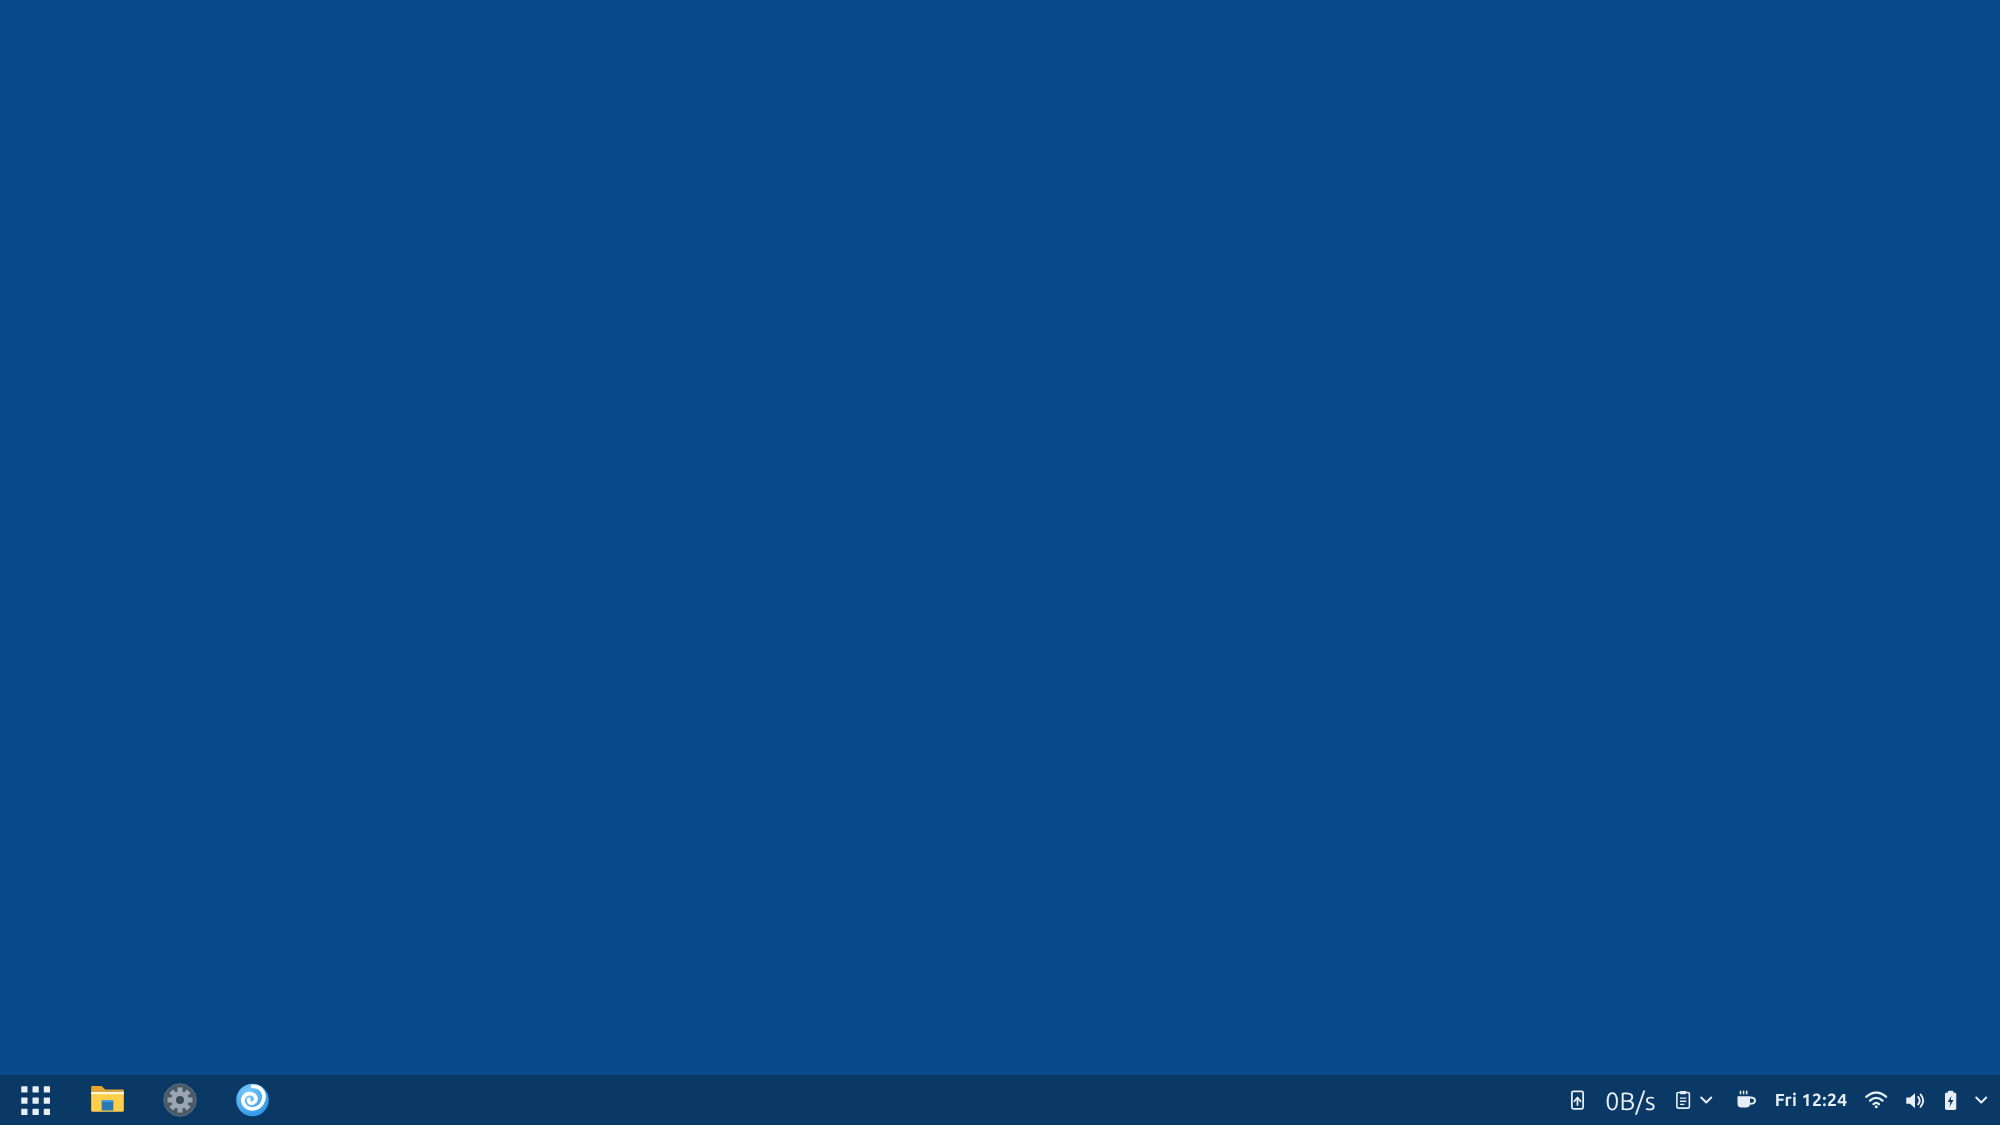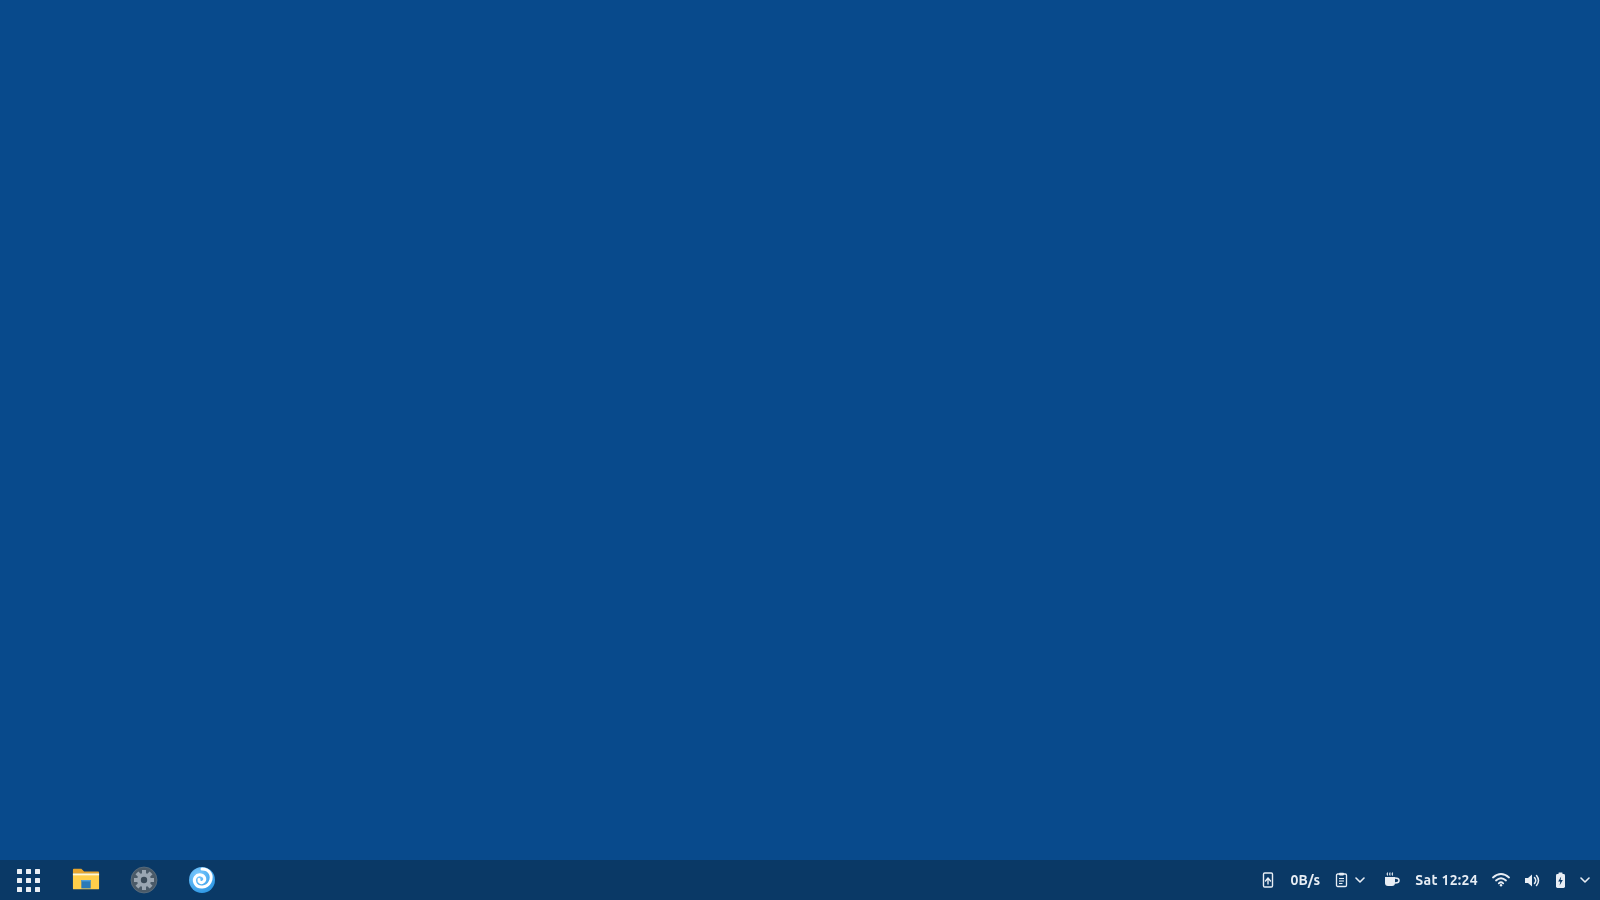--- a/index.html
+++ b/index.html
@@ -81,22 +81,22 @@
       justify-content: center;
       height: 100%;
       cursor: pointer;
     }
     
     .tray-item svg {
       display: block;
     }
     
     .net-speed {
-      font-weight: 700;
-      font-size: 14px;
+      font-weight: 400;
+      font-size: 20px;
       letter-spacing: 0.2px;
     }
     
     .clock {
       font-weight: 600;
       font-size: 14px;
       letter-spacing: 0.3px;
     }
     
     .clip-group {
@@ -207,21 +207,21 @@
     <div class="tray-item" style="margin-left:4px;">
       <svg width="18" height="16" viewBox="0 0 18 16">
         <path d="M2 5 L12 5 L12 11 Q12 14 9 14 L5 14 Q2 14 2 11 Z" fill="#e8eef5"></path>
         <path d="M12 6 Q16 6 16 8.5 Q16 11 12 11" fill="none" stroke="#e8eef5" stroke-width="1.6"></path>
         <path d="M4.5 1 Q3.8 2 4.5 3" fill="none" stroke="#e8eef5" stroke-width="1.2" stroke-linecap="round"></path>
         <path d="M7 1 Q6.3 2 7 3" fill="none" stroke="#e8eef5" stroke-width="1.2" stroke-linecap="round"></path>
         <path d="M9.5 1 Q8.8 2 9.5 3" fill="none" stroke="#e8eef5" stroke-width="1.2" stroke-linecap="round"></path>
       </svg>
     </div>
 
-    <div class="tray-item clock">Sat 12:24</div>
+    <div class="tray-item clock">Fri 12:24</div>
 
     <div class="tray-item">
       <svg width="18" height="14" viewBox="0 0 18 14">
         <path d="M1 4.5 Q9 -2.5 17 4.5" fill="none" stroke="#e8eef5" stroke-width="1.8" stroke-linecap="round"></path>
         <path d="M4 7.5 Q9 3 14 7.5" fill="none" stroke="#e8eef5" stroke-width="1.8" stroke-linecap="round"></path>
         <path d="M6.8 10.3 Q9 8.2 11.2 10.3" fill="none" stroke="#e8eef5" stroke-width="1.8" stroke-linecap="round"></path>
         <circle cx="9" cy="12.3" r="1.2" fill="#e8eef5"></circle>
       </svg>
     </div>
 

